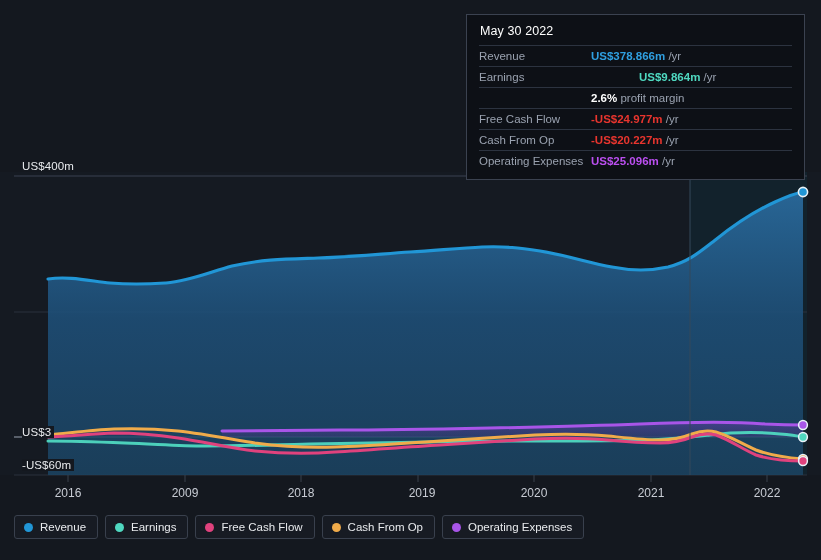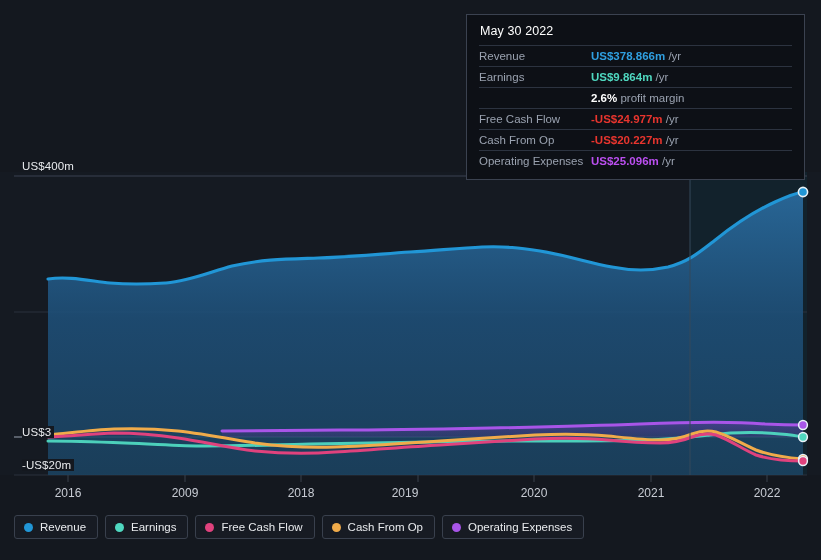--- a/index.html
+++ b/index.html
@@ -21,21 +21,21 @@
   #tip{position:absolute;left:466px;top:14px;width:339px;background:#0d1016;border:1px solid #3b4250;
        box-sizing:border-box;padding:9px 12px 8px 12px;}
   #tip .ttl{color:#ffffff;font-size:12.5px;margin:0 0 7px 1px;letter-spacing:.1px;}
   #tip table{border-collapse:collapse;width:100%;}
   #tip td{font-size:11.5px;padding:4px 0 4px 0;border-top:1px solid #2c3340;vertical-align:baseline;}
   #tip tr:first-child td{border-top:1px solid #2c3340;}
   #tip td.k{color:#9aa2b0;width:112px;white-space:nowrap;}
   #tip td.v{color:#9aa2b0;white-space:nowrap;}
   #tip td.v b{font-weight:bold;}
   .c-rev{color:#2f9fe0;}
-  .c-ear{color:#4fd8c0;}
+  .c-ear{color:#4fd8c0;margin-left:48px;}
   .c-neg{color:#e8352e;}
   .c-opx{color:#bb4ff0;}
   .c-wht{color:#ffffff;}
   #tip td.v .unit{color:#9aa2b0;font-weight:normal;}
 
   
   #legend{position:absolute;left:14px;top:515px;display:flex;gap:7px;}
   .lg{display:flex;align-items:center;gap:7px;border:1px solid #39404d;border-radius:3px;
       padding:5px 11px 5px 9px;background:#171b23;}
   .lg .dot{width:9px;height:9px;border-radius:50%;flex:0 0 auto;}
@@ -128,26 +128,26 @@
       <circle cx="803" cy="192" r="4.6" fill="#2196d6" stroke="#e9f2f8" stroke-width="1.6"></circle>
       <circle cx="803" cy="425" r="4.4" fill="#a855e8" stroke="#e9f2f8" stroke-width="1.5"></circle>
       <circle cx="803" cy="437" r="4.4" fill="#4fd8c0" stroke="#e9f2f8" stroke-width="1.5"></circle>
       <circle cx="803" cy="459" r="4.4" fill="#f0ab4a" stroke="#e9f2f8" stroke-width="1.5"></circle>
       <circle cx="803" cy="461" r="4.4" fill="#e0427d" stroke="#e9f2f8" stroke-width="1.5"></circle>
     </svg>
   </div>
 
   <div class="ylab top">US$400m</div>
   <div class="ylab zero">US$3</div>
-  <div class="ylab neg">-US$20m</div>
+  <div class="ylab neg">-US$60m</div>
 
   <div class="xlab" style="left:68px">2016</div>
   <div class="xlab" style="left:185px">2009</div>
   <div class="xlab" style="left:301px">2018</div>
-  <div class="xlab" style="left:405px">2019</div>
+  <div class="xlab" style="left:422px">2019</div>
   <div class="xlab" style="left:534px">2020</div>
   <div class="xlab" style="left:651px">2021</div>
   <div class="xlab" style="left:767px">2022</div>
 
   <div id="tip">
     <div class="ttl">May 30 2022</div>
     <table>
       <tbody>
           <tr>
         <td class="k">Revenue</td>

